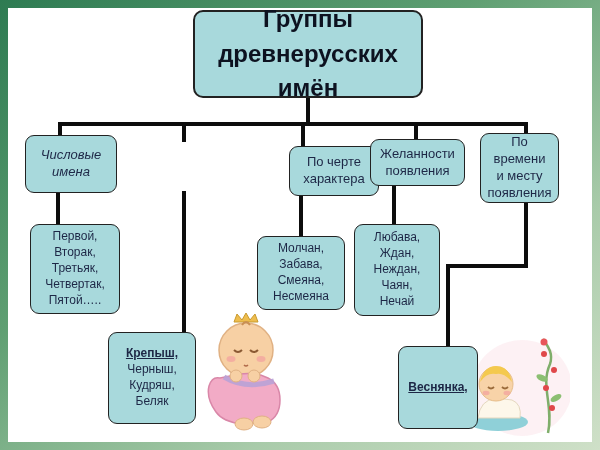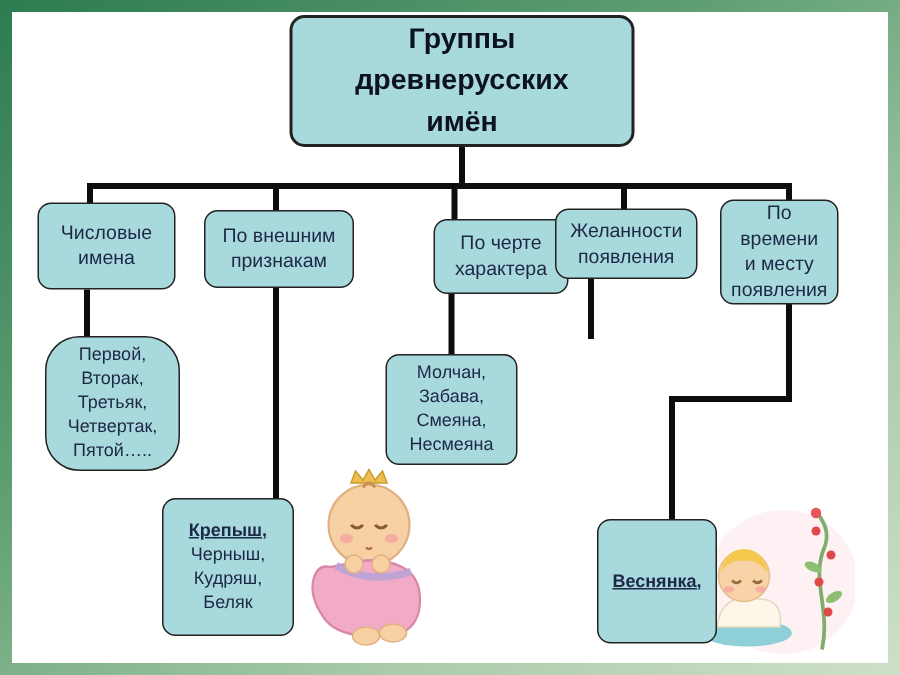--- a/index.html
+++ b/index.html
@@ -3,21 +3,21 @@
 <meta charset="utf-8">
 <style>
   html,body{margin:0;padding:0;}
   body{width:600px;height:450px;font-family:"Liberation Sans",sans-serif;}
   .frame{position:absolute;left:0;top:0;width:600px;height:450px;
          background:linear-gradient(145deg,#2e7b52 0%,#5f9f72 38%,#a9cbaa 72%,#cfe0c8 100%);}
   .panel{position:absolute;left:8px;top:8px;right:8px;bottom:8px;background:#ffffff;}
   .box{position:absolute;background:#a8d9dc;border:1.5px solid #222222;border-radius:9px;
        display:flex;flex-direction:column;align-items:center;justify-content:center;
        text-align:center;color:#1d2746;box-sizing:border-box;padding:3px;z-index:3;}
-  .titlebox{border-width:2px;border-radius:10px;font-weight:bold;font-size:19px;line-height:1.45;color:#0d1220;justify-content:center;}
+  .titlebox{border-width:2px;border-radius:10px;font-weight:bold;font-size:24px;line-height:1.45;color:#0d1220;justify-content:center;}
   .cat{font-size:13px;line-height:1.3;}
   .leaf{font-size:12px;line-height:1.32;}
   .pre{white-space:pre-line;}
   .hl{font-weight:bold;text-decoration:underline;}
   .line{position:absolute;background:#0d0d0d;z-index:2;}
   .art{position:absolute;z-index:1;}
 </style>
 </head>
 <body>
 
@@ -39,60 +39,63 @@
   <div class="line" style="left:524px;top:122px;width:4px;height:13px;"></div>
 
   <div class="line" style="left:56px;top:193px;width:4px;height:33px;"></div>
   <div class="line" style="left:182px;top:191px;width:4px;height:143px;"></div>
   <div class="line" style="left:299px;top:195px;width:4px;height:43px;"></div>
   <div class="line" style="left:392px;top:185px;width:4px;height:41px;"></div>
   <div class="line" style="left:524px;top:202px;width:4px;height:66px;"></div>
   <div class="line" style="left:446px;top:264px;width:82px;height:4px;"></div>
   <div class="line" style="left:446px;top:264px;width:4px;height:82px;"></div>
 
-  <div class="box cat" style="left:25px;top:135px;width:92px;height:58px;">
+  <div class="box cat" style="left:25px;top:135px;width:92px;height:58px;font-style:italic;">
     <span class="pre">Числовые
 имена</span>
-  </div>
-  <div class="box cat" style="left:136px;top:140px;width:100px;height:52px;">
-    <span class="pre">По внешним
-признакам</span>
   </div>
   <div class="box cat" style="left:261px;top:146px;width:90px;height:50px;margin-left:28px;">
     <span class="pre">По черте
 характера</span>
   </div>
   <div class="box cat" style="left:370px;top:139px;width:95px;height:47px;align-items:center;">
     <span class="pre">Желанности
 появления</span>
   </div>
   <div class="box cat" style="left:480px;top:133px;width:79px;height:70px;">
     <span class="pre">По времени
 и месту
 появления</span>
   </div>
 
-  <div class="box leaf" style="left:30px;top:224px;width:90px;height:90px;border-radius:23px;">
+  <div class="box leaf" style="left:30px;top:224px;width:90px;height:90px;">
     <span class="pre">Первой,
 Вторак,
 Третьяк,
 Четвертак,
 Пятой…..</span>
   </div>
   <div class="box leaf" style="left:257px;top:236px;width:88px;height:74px;">
     <span class="pre">Молчан,
 Забава,
 Смеяна,
 Несмеяна</span>
   </div>
   <div class="box leaf" style="left:108px;top:332px;width:88px;height:92px;">
     <span class="hl">Крепыш,</span>
     <span class="pre">Черныш,
 Кудряш,
 Беляк</span>
+  </div>
+  <div class="box leaf" style="left:354px;top:224px;width:86px;height:92px;">
+    <span class="pre">Любава,
+Ждан,
+Неждан,
+Чаян,
+Нечай</span>
   </div>
   <div class="box leaf" style="left:398px;top:346px;width:80px;height:83px;">
     <span class="hl">Веснянка,</span>
   </div>
 
   <svg class="art" style="left:196px;top:312px;" width="100" height="120" viewBox="0 0 100 120">
     <path d="M38 10 L41 2 L46 8 L50 1 L54 8 L59 2 L62 10 Z" fill="#eebd4e" stroke="#c99a2e" stroke-width="1"></path>
     <circle cx="50" cy="38" r="27" fill="#f7d0a4" stroke="#e0b183" stroke-width="1.5"></circle>
     <path d="M46 13 q4 -6 8 0" stroke="#c98f54" stroke-width="2" fill="none"></path>
     <path d="M38 38 q4 4 8 0" stroke="#8a5a33" stroke-width="2" fill="none"></path>

